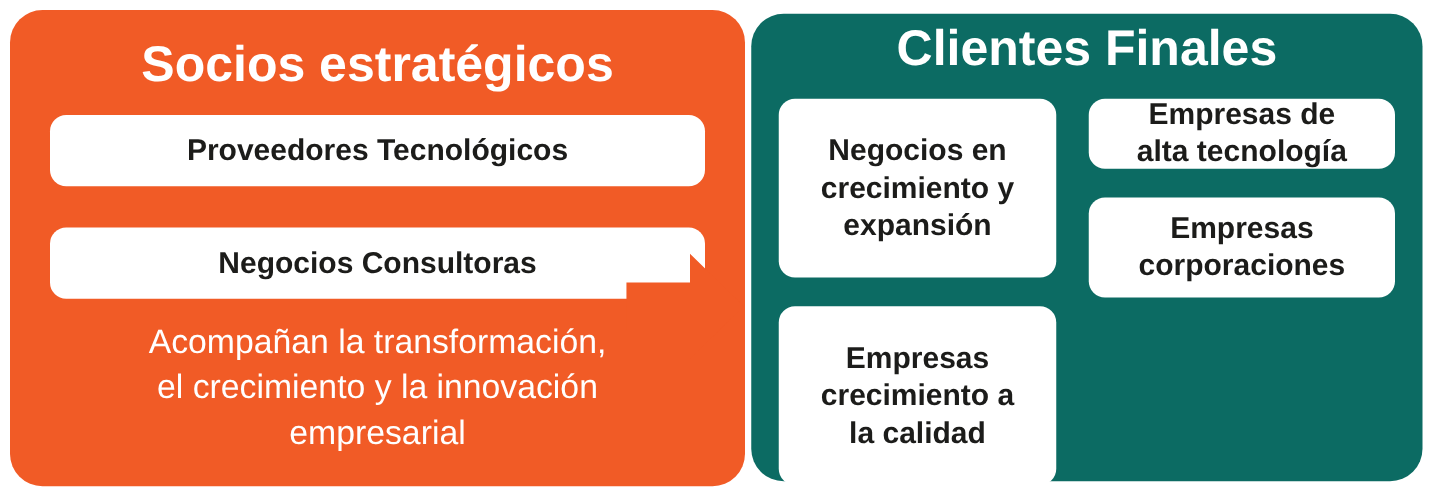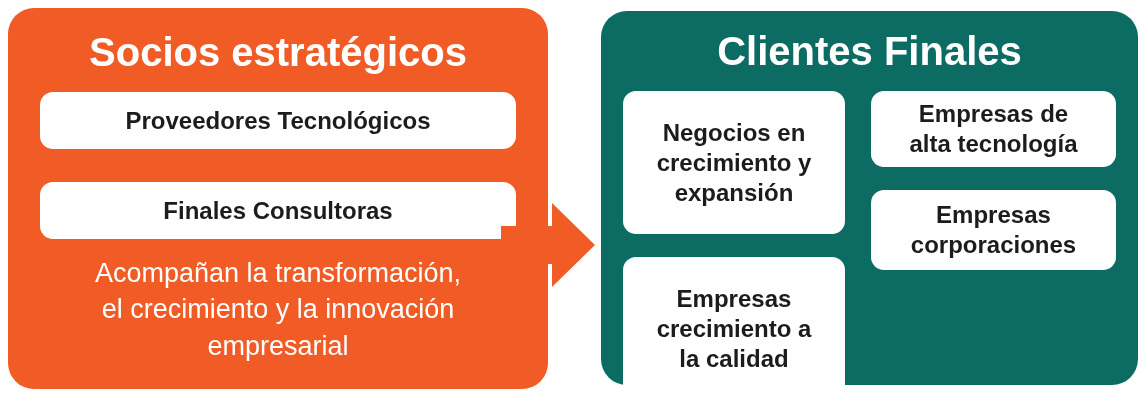--- a/index.html
+++ b/index.html
@@ -12,29 +12,29 @@
   html, body { width: 1145px; height: 401px; background: #fff; }
   body {
     font-family: "Liberation Sans", sans-serif;
     position: relative;
     overflow: hidden;
   }
   .canvas { position: absolute; inset: 0; }
 
   .panel { position: absolute; border-radius: 26px; }
   .panel-left {
-    left: 8px; top: 8px; width: 540px; height: 381px;
+    left: 8px; top: 8px; width: 588px; height: 381px;
     background: var(--orange);
     padding: 16px 30px;
     display: flex; flex-direction: column;
   }
   .panel-right {
     left: 601px; top: 11px; width: 537px; height: 374px;
     background: var(--teal);
-    padding: 12px 20px;
+    padding: 0 20px;
   }
 
   .panel-title {
     color: var(--white);
     font-size: 40px;
     font-weight: bold;
     text-align: center;
     line-height: 1.2;
     margin: 4px 0 16px 0;
   }
@@ -77,35 +77,35 @@
     display: flex;
     gap: 26px;
     margin-top: 8px;
     padding: 0 2px;
   }
   .col { display: flex; flex-direction: column; gap: 23px; }
   .col-left { flex: 0 0 222px; }
   .col-right { flex: 1; }
   .col-left .card { height: 143px; }
   .col-right .card-sm { height: 74px; }
-  .col-right .card-md { height: 76px; }
+  .col-right .card-md { height: 56px; }
   .col-right .card-lg { height: 80px; }
 </style>
 </head>
 <body>
 
 <div class="canvas">
 
   <section class="panel panel-left">
     <h1 class="panel-title">Socios estratégicos</h1>
     <div class="card">
       <span>Proveedores Tecnológicos</span>
     </div>
     <div class="card">
-      <span>Finales Consultoras</span>
+      <span>Negocios Consultoras</span>
     </div>
     <p class="caption">Acompañan la transformación,
 el crecimiento  y la innovación
 empresarial</p>
   </section>
 
   <svg class="arrow" viewBox="0 0 94 94" aria-hidden="true">
     <polygon points="0,28 51,28 51,5 94,47 51,89 51,66 0,66"></polygon>
   </svg>
 

